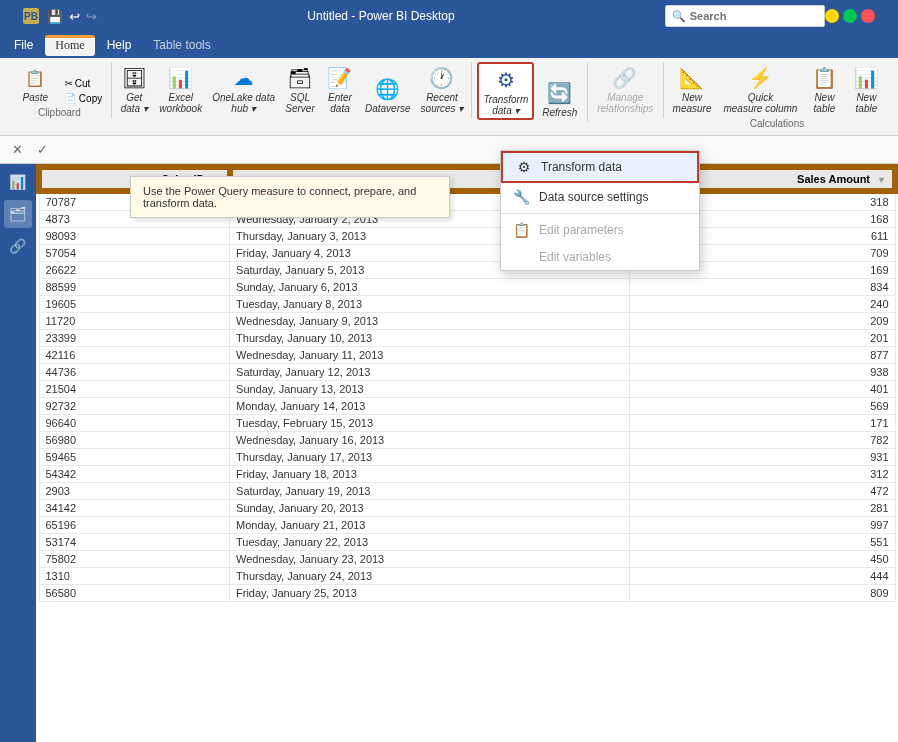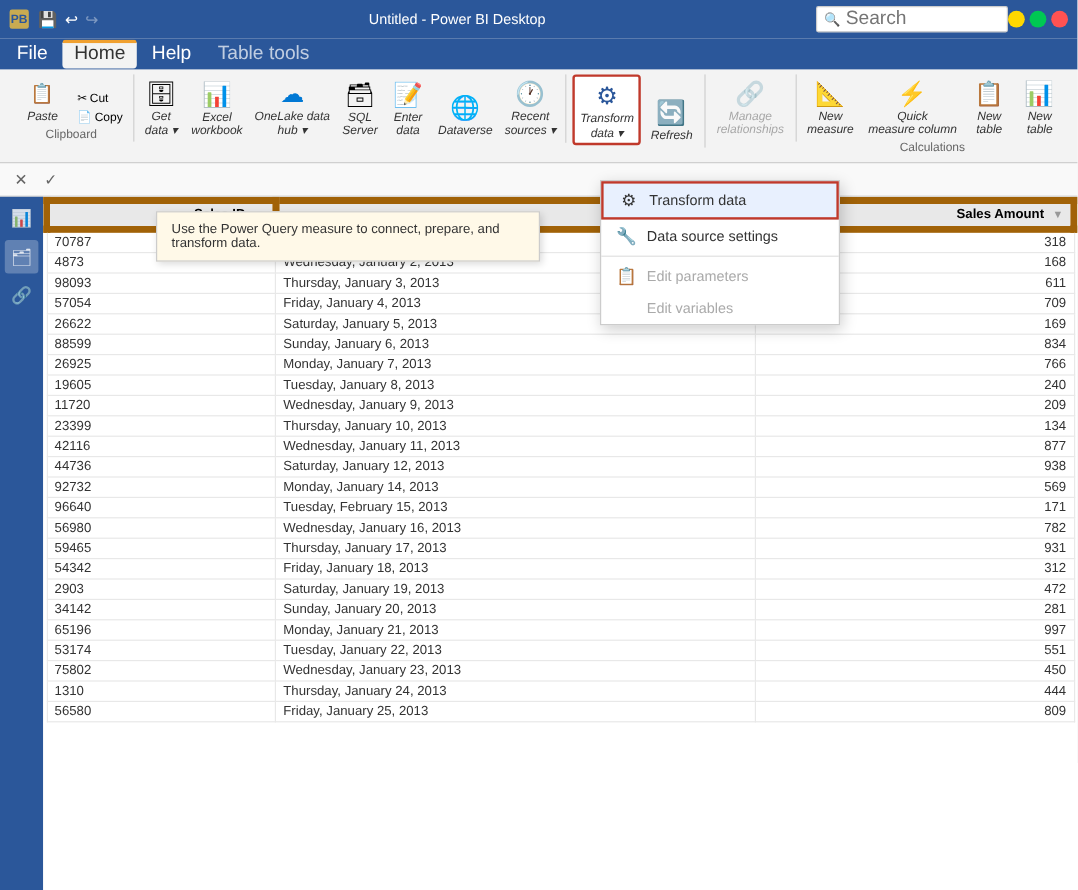--- a/index.html
+++ b/index.html
@@ -5,21 +5,21 @@
     * { margin: 0; padding: 0; box-sizing: border-box; }
     body { font-family: 'Segoe UI', Arial, sans-serif; font-size: 12px; background: #f0f0f0; width: 898px; height: 742px; overflow: hidden; }
 
     
     .title-bar {
       background: #2b579a;
       height: 32px;
       display: flex;
       align-items: center;
       justify-content: center;
-      padding: 0 8px;
+      padding: 0 23px;
       color: white;
     }
     .title-bar-left { display: flex; align-items: center; gap: 8px; }
     .title-bar-icons { display: flex; gap: 6px; align-items: center; }
     .title-bar-icon { width: 16px; height: 16px; background: #c8c8c8; border-radius: 2px; opacity: 0.8; }
     .title-text { font-size: 12px; color: white; flex: 1; text-align: center; }
     .title-bar-controls { display: flex; gap: 4px; }
     .title-ctrl { width: 14px; height: 14px; border-radius: 50%; }
     .title-ctrl.min { background: #ffd700; }
     .title-ctrl.max { background: #00c853; }
@@ -33,45 +33,47 @@
       border: 1px solid #ccc;
       border-radius: 2px;
       padding: 2px 6px;
       width: 160px;
       height: 22px;
       gap: 4px;
     }
     .search-box input {
       border: none;
       outline: none;
-      font-size: 16px;
+      font-size: 11px;
       width: 120px;
       color: #333;
+      font-weight: bold;
     }
 
     
     .menu-bar {
       background: #2b579a;
       height: 26px;
       display: flex;
       align-items: center;
       padding: 0 4px;
       gap: 2px;
     }
     .menu-item {
       color: white;
       padding: 3px 10px;
-      font-size: 16px;
+      font-size: 12px;
       cursor: pointer;
       border-radius: 3px;
     }
     .menu-item.active-tab {
       background: #e8f0fe;
       color: #333;
       border-top: 2px solid #ff8c00;
+      font-family: Liberation Serif, serif;
     }
 
     
     .ribbon {
       background: #f3f3f3;
       border-bottom: 1px solid #d0d0d0;
       padding: 4px 8px 6px;
       display: flex;
       align-items: flex-start;
       gap: 0;
@@ -447,48 +449,48 @@
       <td>26622</td>
       <td>Saturday, January 5, 2013</td>
       <td class="num">169</td>
     </tr>
           <tr>
       <td>88599</td>
       <td>Sunday, January 6, 2013</td>
       <td class="num">834</td>
     </tr>
           <tr>
-      <td>26925</td>
-      <td>Monday, January 7, 2013</td>
-      <td class="num">766</td>
-    </tr>
-          <tr>
       <td>19605</td>
       <td>Tuesday, January 8, 2013</td>
       <td class="num">240</td>
     </tr>
           <tr>
       <td>11720</td>
       <td>Wednesday, January 9, 2013</td>
       <td class="num">209</td>
     </tr>
           <tr>
       <td>23399</td>
       <td>Thursday, January 10, 2013</td>
-      <td class="num">134</td>
+      <td class="num">201</td>
     </tr>
           <tr>
       <td>42116</td>
       <td>Wednesday, January 11, 2013</td>
       <td class="num">877</td>
     </tr>
           <tr>
       <td>44736</td>
       <td>Saturday, January 12, 2013</td>
       <td class="num">938</td>
+    </tr>
+          <tr>
+      <td>21504</td>
+      <td>Sunday, January 13, 2013</td>
+      <td class="num">401</td>
     </tr>
           <tr>
       <td>92732</td>
       <td>Monday, January 14, 2013</td>
       <td class="num">569</td>
     </tr>
           <tr>
       <td>96640</td>
       <td>Tuesday, February 15, 2013</td>
       <td class="num">171</td>

